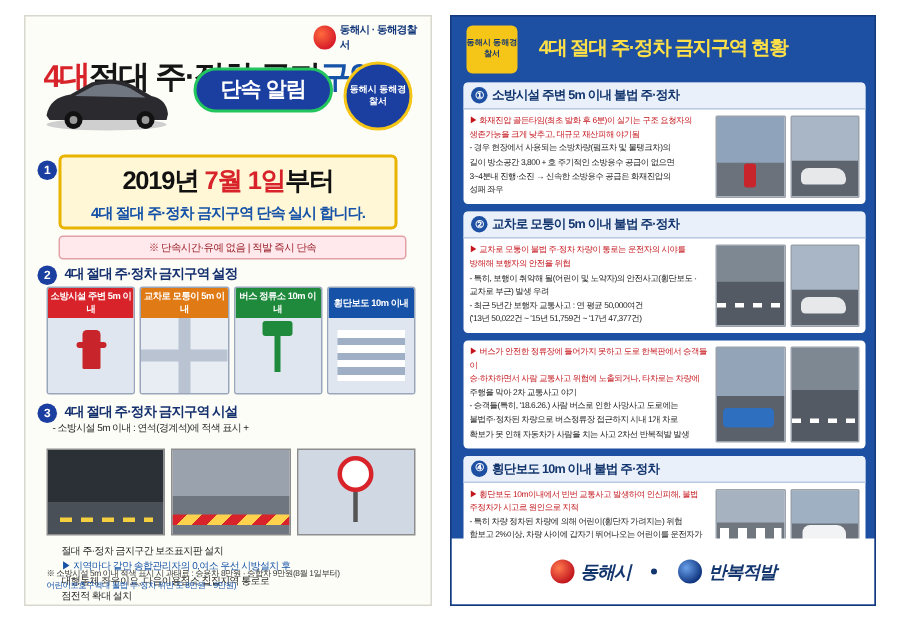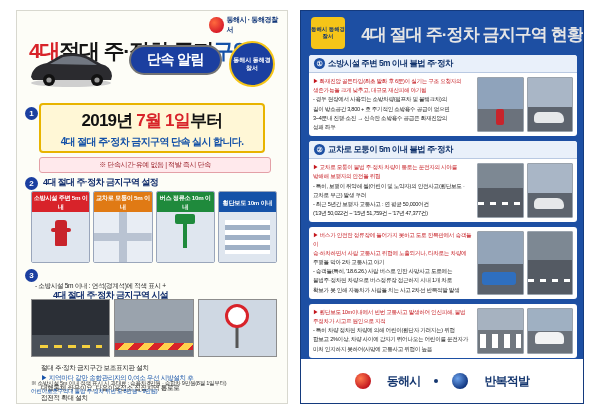--- a/index.html
+++ b/index.html
@@ -38,21 +38,21 @@
   .title-main{
     position:absolute;left:12px;top:4px;font-size:21px;font-weight:bold;
     letter-spacing:-1.2px;white-space:nowrap;
   }
   .t-red{color:#d8232a;}
   .t-dark{color:#151515;}
   .t-blue{color:#1552a8;}
 
   .badge-enf{
     position:absolute;left:112px;top:34px;
-    background:#1b3fa0;color:#fff;border:2px solid #737373;
+    background:#1b3fa0;color:#fff;border:2px solid #22c55e;
     border-radius:16px;padding:4px 16px;font-size:14px;font-weight:bold;
     letter-spacing:-0.6px;
   }
   .stamp{
     position:absolute;right:12px;top:30px;width:42px;height:42px;border-radius:50%;
     background:#1b3fa0;border:2px solid #f5c518;color:#fff;
     font-size:6px;line-height:8px;font-weight:bold;
     display:flex;align-items:center;justify-content:center;text-align:center;
   }
   .car{
@@ -136,22 +136,22 @@
     background:#1d4fa3;
     border:1px solid #143a7d;box-sizing:border-box;overflow:hidden;
   }
   .r-head{position:relative;height:44px;}
   .r-badge{
     position:absolute;left:10px;top:6px;width:34px;height:32px;border-radius:4px;
     background:#f5c518;color:#14366f;font-size:5.4px;line-height:7px;font-weight:bold;
     display:flex;align-items:center;justify-content:center;text-align:center;
   }
   .r-title{
-    position:absolute;left:0;right:0;top:12px;text-align:right;color:#e5e5e5;
-    font-size:17px;font-weight:bold;letter-spacing:-0.9px;
+    position:absolute;left:0;right:0;top:12px;text-align:center;color:#fde047;
+    font-size:13px;font-weight:bold;letter-spacing:-0.9px;
   }
   .r-body{position:absolute;left:8px;top:44px;width:268px;bottom:44px;}
 
   .card{
     background:#ffffff;border-radius:3px;margin-bottom:5px;overflow:hidden;
     display:flex;flex-direction:column;
   }
   .card-h{
     background:#e9f0fa;border-bottom:1px solid #b9c9e2;
     font-size:8.4px;font-weight:bold;color:#14366f;letter-spacing:-0.5px;
@@ -179,21 +179,21 @@
   .p-cross{background:linear-gradient(#a6b2c0 0 48%,#70777f 48% 100%);}
   .p-cross:after{content:"";position:absolute;left:4%;bottom:5px;width:92%;height:14px;
     background:repeating-linear-gradient(to right,#fff 0 6px,transparent 6px 12px);}
   .p-white-car{background:linear-gradient(#9fb0c2 0 50%,#6a717a 50% 100%);}
   .p-white-car:after{content:"";position:absolute;left:16%;bottom:9px;width:66%;height:12px;background:#f2f3f4;border-radius:5px 6px 2px 2px;}
 
   .r-foot{
     position:absolute;left:0;right:0;bottom:0;height:44px;background:#ffffff;
     display:flex;align-items:center;justify-content:center;gap:14px;
   }
-  .org{display:flex;align-items:center;gap:16px;}
+  .org{display:flex;align-items:center;gap:4px;font-style:italic;}
   .org-mark{width:16px;height:16px;border-radius:50%;
     background:radial-gradient(circle at 35% 35%,#ff7a4d,#c2161f 72%);}
   .org-mark.blue{background:radial-gradient(circle at 35% 35%,#6aa0ea,#10357f 72%);}
   .org-name{font-size:12px;font-weight:bold;color:#14366f;letter-spacing:-0.8px;}
   .dot-sep{width:4px;height:4px;border-radius:50%;background:#14366f;}
 </style>
 </head>
 <body>
 
 <div class="page">
@@ -264,21 +264,21 @@
         <div class="zone z4">
           <div class="zone-h">횡단보도
 10m 이내</div>
           <div class="zone-b">
               <span class="zebra"></span>
             </div>
         </div>
       </div>
 
       <div class="num" style="left:8px;top:258px;">3</div>
-      <div class="sec-head" style="left:36px;top:257px;margin-top:21px;">4대 절대 주·정차 금지구역 시설</div>
+      <div class="sec-head" style="left:26px;top:257px;">4대 절대 주·정차 금지구역 시설</div>
 
       <div class="list" style="left:18px;top:270px;width:244px;">
         <div>- 소방시설 5m 이내 : 연석(경계석)에 적색 표시 +</div>
       </div>
 
       <div class="list" style="left:18px;top:352px;width:244px;">
         <div class="ind">절대 주·정차 금지구간 보조표지판 설치</div>
         <div class="ind blue">▶ 지역마다 같만 송합관리자의 0,여소 우선 시방설치 후</div>
         <div class="ind">대행동체 좌우이요, 다음이용점소 집집지역 통로로</div>
         <div class="ind">점전적 확대 설치</div>
@@ -365,20 +365,24 @@
             <div>확보가 못 인해 자동차가 사람을 치는 사고 2차선 반복적발 발생</div>
           </div>
           <div class="pics">
             <div class="pic p-bus"></div>
             <div class="pic p-inter"></div>
           </div>
         </div>
       </div>
 
       <div class="card">
+        <div class="card-h">
+          <span class="cnum">④</span>
+          <span>횡단보도 10m 이내 불법 주·정차</span>
+        </div>
         <div class="card-b">
           <div class="bullets">
             <div class="red">▶ 횡단보도 10m이내에서 빈번 교통사고 발생하여 인신피해, 불법</div>
             <div class="red">주정차가 시고르 원인으로 지적</div>
             <div>- 특히 차량 정차된 차량에 의해 어린이(횡단자 가려지는) 위험</div>
             <div>함보고 2%이상, 차량 사이에 갑자기 뛰어나오는 어린이를 운전자가</div>
             <div>미처 인지하지 못하여(사망에 교통사고 위험이 높음</div>
           </div>
           <div class="pics">
             <div class="pic p-cross"></div>

